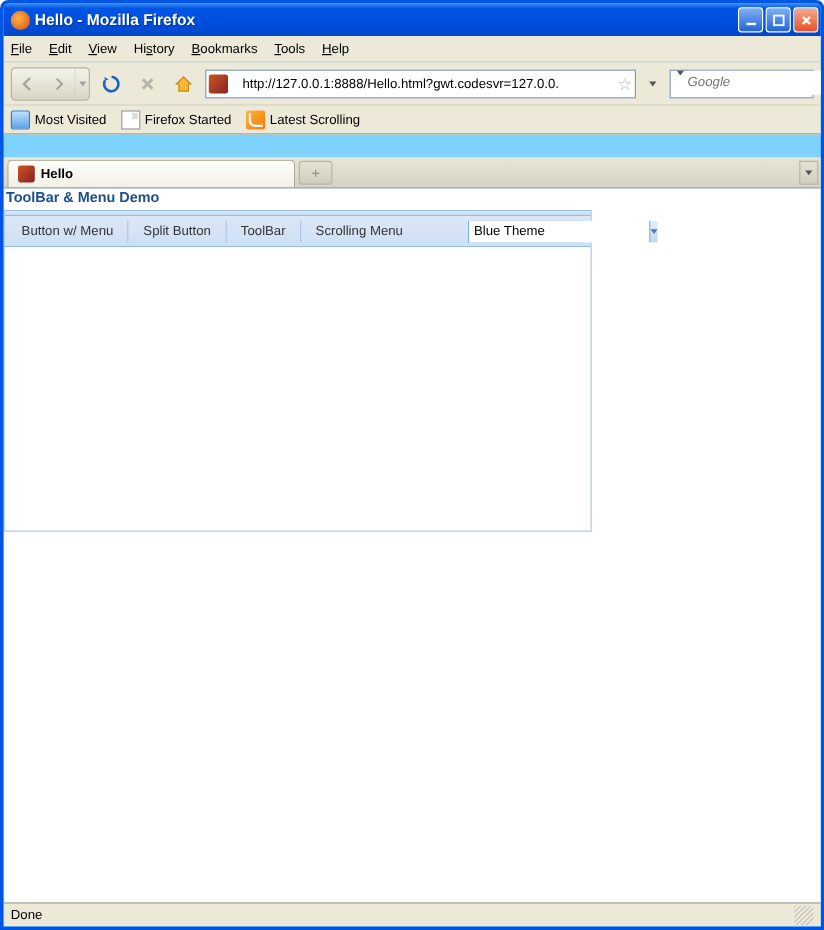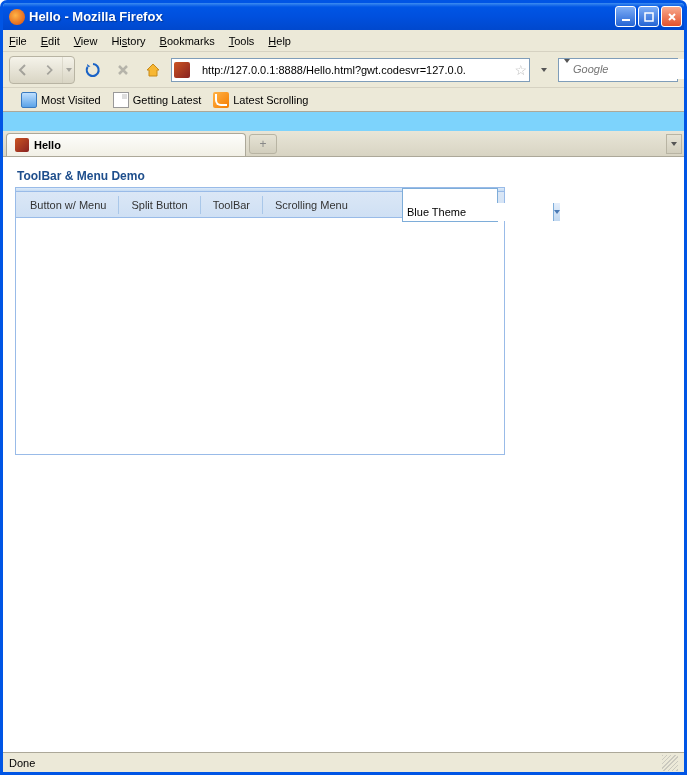--- a/index.html
+++ b/index.html
@@ -28,44 +28,44 @@
 .urlbar { flex: 1; height: 24px; background: #fff; border: 1px solid #7f9db9; display: flex; align-items: center; padding: 0 2px; gap: 12px; }
 .urlbar .site-icon { width: 16px; height: 16px; background: linear-gradient(135deg,#c52,#822); border-radius: 2px; }
 .urlbar input { flex: 1; border: none; outline: none; font-size: 11px; height: 20px; }
 .urlbar .star { color: #bbb; font-size: 14px; }
 .urldrop { width:16px; display:flex; align-items:center; justify-content:center; }
 .searchbox { width: 120px; height: 24px; background: #fff; border: 1px solid #7f9db9; display: flex; align-items: flex-start; padding: 0 2px; gap: 3px; }
 .searchbox input { flex:1; border:none; outline:none; font-size:11px; font-style:italic; color:#999; height:20px; }
 .google-icon { width:16px; height:16px; position:relative; }
 .google-icon::before { content:""; position:absolute; inset:0; background: conic-gradient(#4285f4 0 25%, #ea4335 0 50%, #fbbc05 0 75%, #34a853 0); border-radius:2px; }
 
-.bookbar { height: 24px; background: #ece9d8; display: flex; padding: 0 18px; gap: 12px; border-bottom: 1px solid #aca899; }
+.bookbar { height: 24px; background: #ece9d8; display: flex; padding: 0 6px; gap: 12px; border-bottom: 1px solid #aca899; }
 .bookmark { display: flex; align-items: center; gap: 4px; cursor: default; }
 .bm-icon { width: 16px; height: 16px; }
 .bm-blue { background: linear-gradient(to bottom,#bfe0ff,#5ba3e8); border:1px solid #3a7ac0; border-radius:2px; }
 .bm-doc { background:#fff; border:1px solid #999; position:relative; }
 .bm-doc::after { content:""; position:absolute; top:1px; right:1px; width:5px; height:5px; background:#ddd; }
 .bm-rss { background: linear-gradient(135deg,#ffb347,#f57c00); border-radius:2px; position:relative; }
 .bm-rss::after { content:""; position:absolute; inset:2px; border:2px solid #fff; border-right:none; border-top:none; border-radius: 0 0 0 6px; }
 
 .tabbar { height: 26px; background: linear-gradient(to bottom,#e8e5d7,#d8d4c3); display: flex; align-items: flex-end; padding: 0 0 0 3px; border-bottom: 1px solid #aca899; position:relative;margin-top:19px; }
 .tab { height: 23px; min-width: 240px; background: linear-gradient(to bottom,#fdfdfb,#f2f0e6); border: 1px solid #aca899; border-bottom: none; border-radius: 4px 4px 0 0; display: flex; align-items: center; padding: 0 8px; gap: 5px; font-weight: bold; font-size:11px; }
 .tab .site-icon { width:14px; height:14px; background: linear-gradient(135deg,#c52,#822); border-radius:2px; }
 .newtab { width: 28px; height: 20px; margin-left: 3px; margin-bottom: 2px; background: linear-gradient(to bottom,#e6e3d5,#d2cebd); border:1px solid #b8b4a3; border-radius:3px; display:flex; align-items:center; justify-content:center; color:#888; font-size:12px; }
 .tablist-drop { position:absolute; right:2px; bottom:2px; width:16px; height:20px; background:linear-gradient(to bottom,#e6e3d5,#d2cebd); border:1px solid #b8b4a3; display:flex; align-items:center; justify-content:center; }
 
-.content { flex: 1; background: #fff; overflow: auto; padding: 12px; }
+.content { flex: 1; background: #fff; overflow: auto; }
 .panel-title { color: #1e4e8c; font-weight: bold; font-size: 12px; margin-bottom: 4px; padding-left:2px; }
 .panel { border: 1px solid #99bbe8; width: 490px; }
 .panel-header { height: 4px; background: linear-gradient(to bottom,#dceaf9,#c5dbf3); border-bottom:1px solid #99bbe8; }
 .toolbar { height: 26px; background: linear-gradient(to bottom,#dbe7f6,#cfe0f4); border-bottom: 1px solid #99bbe8; display: flex; align-items: center; padding: 0 6px; gap: 0; }
 .tbtn { height: 22px; padding: 0 8px; display: flex; align-items: center; cursor: default; color:#333; }
 .tsep { width:1px; height:18px; background:#a9c7e9; margin: 0 4px; }
 .tspacer { flex:1; }
-.combo { height: 34px; width: 96px; background:#fff; border:1px solid #7eadd9; display:flex; align-items:flex-end; }
+.combo { height: 18px; width: 96px; background:#fff; border:1px solid #7eadd9; display:flex; align-items:center; }
 .combo input { flex:1; border:none; outline:none; font-size:11px; padding:0 4px; height:18px; }
 .combo .cbtn { width:17px; height:18px; background: linear-gradient(to bottom,#e4eefb,#c1d8f0); border-left:1px solid #7eadd9; display:flex; align-items:center; justify-content:center; }
 .panel-body { height: 236px; background:#fff; }
 
 .statusbar { height: 20px; background: #ece9d8; border-top: 1px solid #aca899; display: flex; align-items: center; padding: 0 6px; font-size:11px; }
 .statusbar .grip { margin-left:auto; width:16px; height:16px; background: repeating-linear-gradient(135deg,#999 0 1px, transparent 1px 3px); opacity:.4; }
 
 .tri-down { width:0; height:0; border-left:4px solid transparent; border-right:4px solid transparent; border-top:5px solid #555; }
 .tri-down.sm { border-left-width:3px; border-right-width:3px; border-top-width:4px; }
 </style>
@@ -156,21 +156,21 @@
     </div>
   </div>
 
   <div class="bookbar">
     <div class="bookmark">
       <div class="bm-icon bm-blue"></div>
       <span>Most Visited</span>
     </div>
     <div class="bookmark">
       <div class="bm-icon bm-doc"></div>
-      <span>Getting Latest</span>
+      <span>Firefox Started</span>
     </div>
     <div class="bookmark">
       <div class="bm-icon bm-rss"></div>
       <span>Latest Scrolling</span>
     </div>
   </div>
 
   <div class="tabbar">
     <div class="tab">
       <div class="site-icon"></div>

